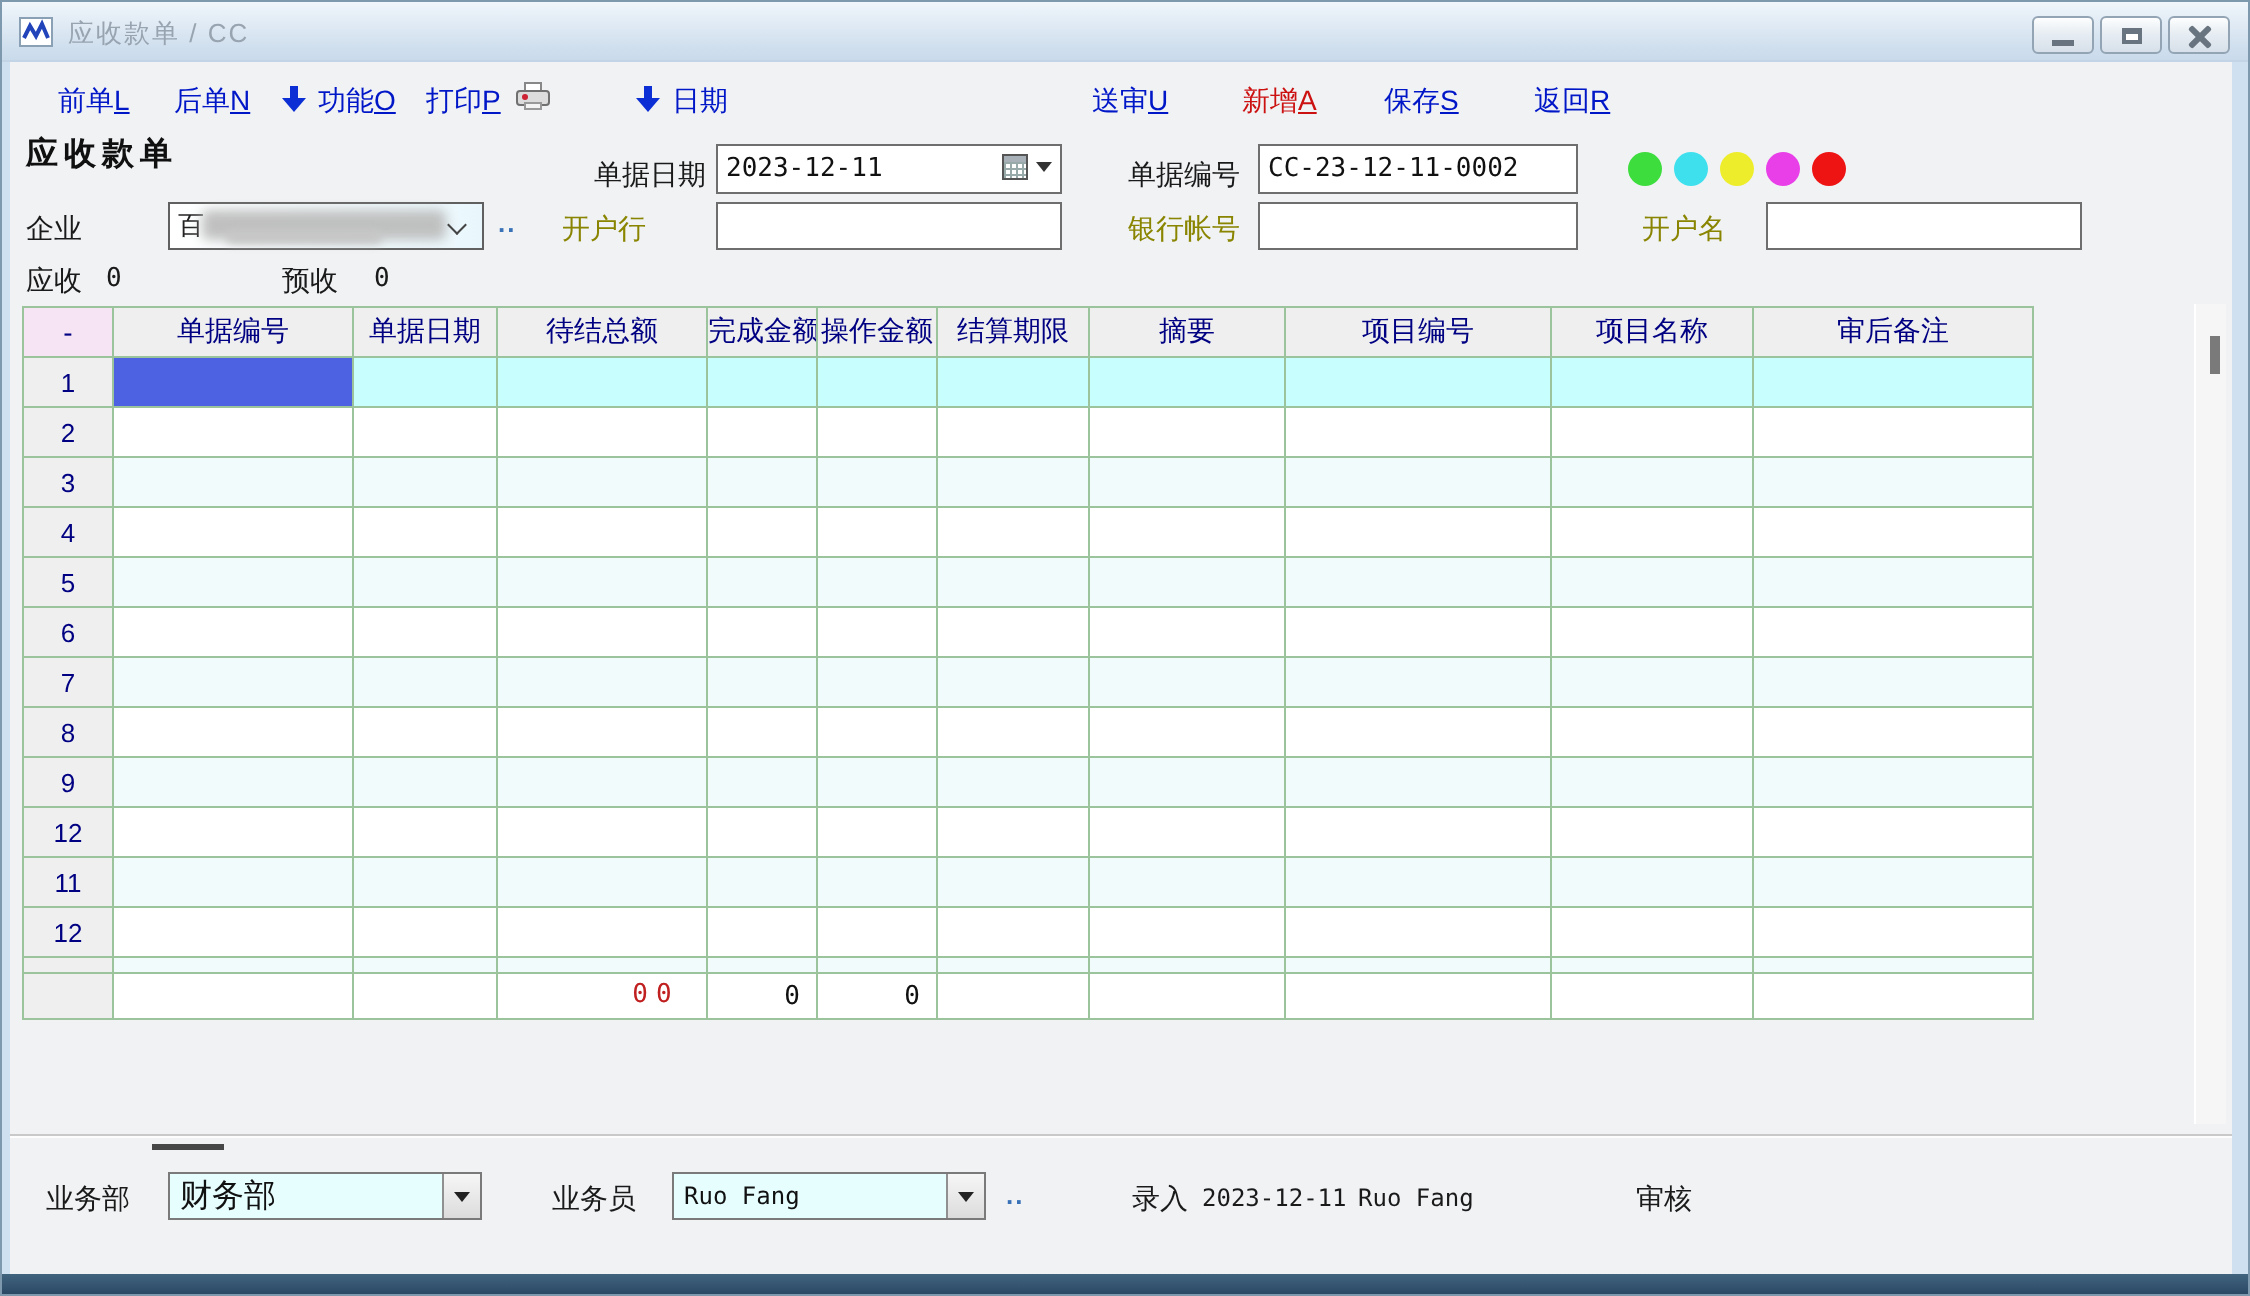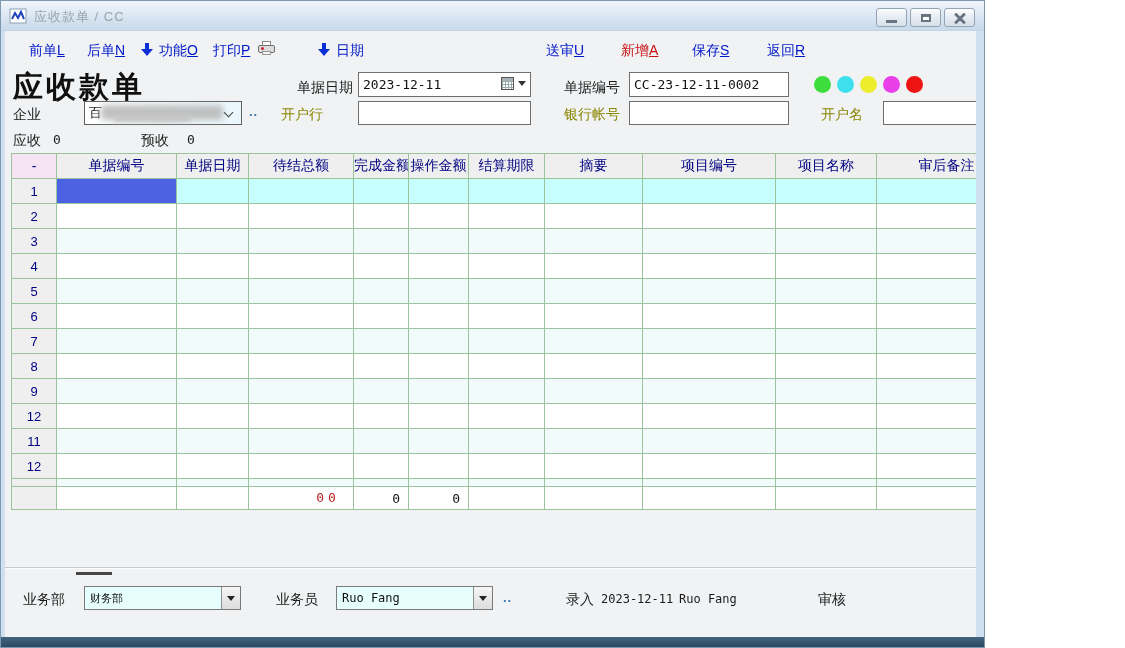--- a/index.html
+++ b/index.html
@@ -1,20 +1,20 @@
 <!DOCTYPE html>
 <html><head>
 <meta charset="utf-8">
 <style>
   * { margin:0; padding:0; box-sizing:border-box; }
   html,body { background:#fff; }
   body { font-family:"Liberation Sans","DejaVu Sans",sans-serif; }
 
   .window{
-    position:relative; width:985px; height:648px; overflow:hidden;
+    position:relative; width:1125px; height:648px; overflow:hidden;
     border:1px solid #7e98ae; background:#f0f2f4;
   }
   
   .titlebar{
     position:absolute; left:0; top:0; right:0; height:30px;
     background:linear-gradient(#f0f6fb,#d3e1ef 70%,#c9daeb);
     border-bottom:1px solid #c2d4e6;
   }
   .app-icon{ position:absolute; left:8px; top:6px; width:18px; height:18px; }
   .title-text{
@@ -47,21 +47,21 @@
   .down-arrow .stem{ position:absolute; left:4px; top:0; width:4px; height:6px; background:#0b2fd4;}
   .down-arrow .head{ position:absolute; left:0; top:6px; width:0; height:0;
     border-left:6px solid transparent; border-right:6px solid transparent; border-top:7px solid #0b2fd4;}
   .printer-icon{ position:absolute; left:257px; top:40px; width:18px; height:15px; cursor:pointer;}
   .printer-icon .paper{ position:absolute; left:4px; top:0; width:9px; height:5px; background:#fff; border:1px solid #888;}
   .printer-icon .pbody{ position:absolute; left:0; top:4px; width:17px; height:8px; background:#dcdcdc; border:1px solid #707070; border-radius:2px;}
   .printer-icon .dot{ position:absolute; left:3px; top:6px; width:3px; height:3px; background:#c23; border-radius:50%;}
   .printer-icon .tray{ position:absolute; left:4px; top:10px; width:9px; height:4px; background:#f4f4f4; border:1px solid #999;}
 
   
-  .page-title{ position:absolute; left:12px; top:66px; font-size:30px; font-weight:bold; color:#101010; letter-spacing:3px;}
+  .page-title{ position:absolute; left:12px; top:66px; font-size:16px; font-weight:bold; color:#101010; letter-spacing:3px;}
   .lbl{ position:absolute; font-size:14px; color:#1a1a1a; white-space:nowrap;}
   .lbl.olive{ color:#8a8500; }
   .field{
     position:absolute; background:#fff; border:1px solid #6e6e6e;
     font-family:"DejaVu Sans Mono","Liberation Mono",monospace; font-size:13px; color:#111;
     display:flex; align-items:center; padding-left:4px;
   }
   .mono{ font-family:"DejaVu Sans Mono","Liberation Mono",monospace; }
   .date-icons{ position:absolute; right:4px; top:4px; display:flex; align-items:center; gap:4px;}
   .cal{
@@ -127,21 +127,21 @@
   .vscroll{ position:absolute; left:1096px; top:151px; width:16px; height:410px;
     background:#f6f6f6; border-left:1px solid #ffffff;}
   .vthumb{ position:absolute; left:7px; top:16px; width:5px; height:19px; background:#7a7a7a;}
 
   
   .f-divider{ position:absolute; left:0; right:0; top:566px; height:2px;
     background:linear-gradient(#c9c9c9 50%,#fdfdfd 50%);}
   .f-dash{ position:absolute; left:75px; top:571px; width:36px; height:3px; background:#474747;}
   .fcombo{ position:absolute; height:24px; border:1px solid #7a7a7a; background:#e7feff;
     display:flex; align-items:center;}
-  .fcombo .txt{ flex:1; padding-left:5px; font-size:11px; color:#111; overflow:hidden; white-space:nowrap;}
+  .fcombo .txt{ flex:1; padding-left:5px; font-size:16px; color:#111; overflow:hidden; white-space:nowrap;}
   .fcombo .btn{ width:19px; height:100%; background:linear-gradient(#f6f6f6,#dcdcdc); border-left:1px solid #909090;
     display:flex; align-items:center; justify-content:center; cursor:pointer;}
   .fcombo .btn .caret{ border-top-color:#222; }
 </style>
 </head>
 <body>
 
 <div class="window">
 
   <div class="titlebar">

